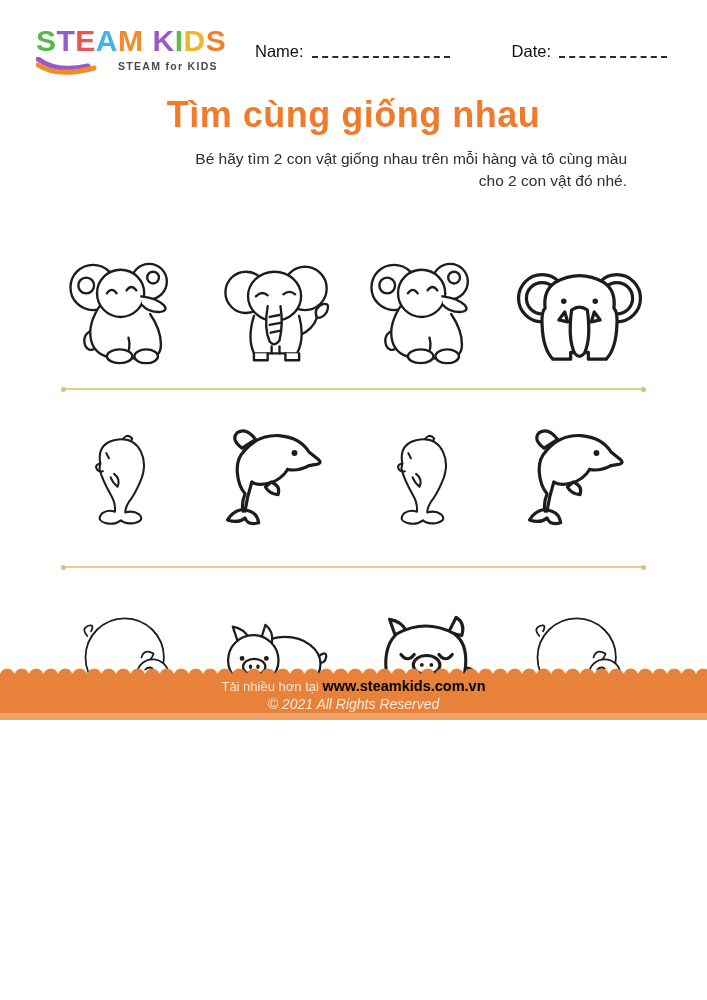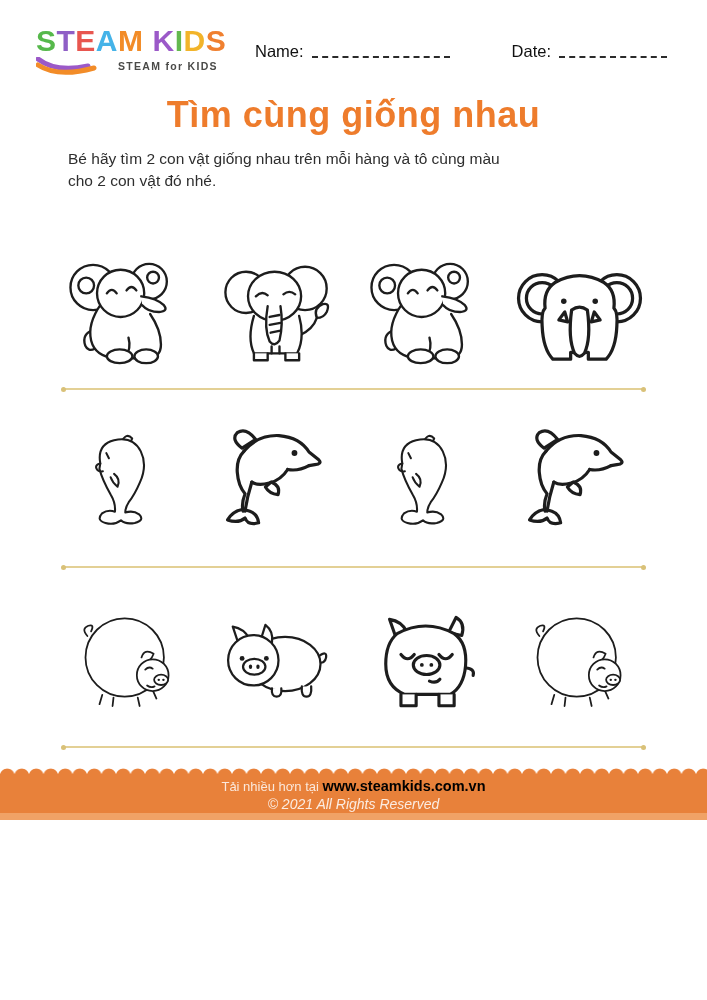--- a/index.html
+++ b/index.html
@@ -1,36 +1,36 @@
 <!DOCTYPE html>
 <html><head>
 <meta charset="utf-8">
 <style>
   html,body{margin:0;padding:0;background:#ffffff;}
-  .page{position:relative;width:707px;height:820px;background:#ffffff;overflow:hidden;
+  .page{position:relative;width:707px;height:720px;background:#ffffff;overflow:hidden;
         font-family:"Liberation Sans",sans-serif;text-decoration:underline;}
 
   
   .logo{position:absolute;left:36px;top:26px;}
   .logo-text{font-size:30px;font-weight:bold;letter-spacing:0.5px;line-height:1;}
   .logo-letter{display:inline-block;}
   .logo-space{display:inline-block;width:9px;}
   .logo-sub-row{display:flex;align-items:center;margin-top:1px;gap:12px;}
   .logo-sub{font-size:10.5px;font-weight:bold;color:#4a4a48;letter-spacing:1.3px;margin-left:6px;}
 
   .name-date{position:absolute;left:255px;right:40px;top:42px;display:flex;align-items:flex-end;
              font-size:16.5px;color:#111;}
   .fline{border-bottom:2px dashed #2b2b2b;height:12px;flex:1;margin:0 6px 3px 8px;}
   .fline.date-line{flex:0 0 108px;margin-right:0;}
   .fl-label.date{margin-left:10px;padding-left:46px;}
 
   
   .title{position:absolute;top:94px;left:0;right:0;margin:0;text-align:center;
          font-size:36px;font-weight:bold;color:#ee7c2c;letter-spacing:0.5px;}
-  .instructions{position:absolute;top:148px;left:68px;right:80px;text-align:left;
+  .instructions{position:absolute;top:148px;left:84px;right:80px;text-align:right;
                 font-size:15.5px;line-height:1.45;color:#2e2e2e;}
 
   
   .rows{position:absolute;top:240px;left:52px;right:52px;}
   .animal-row{display:flex;align-items:center;}
   .animal-row .cell{flex:1;display:flex;justify-content:center;align-items:center;}
   .r0{height:148px;}
   .r1{height:162px;}
   .r2{height:164px;}
   .r3{height:160px;padding-top:12px;}

